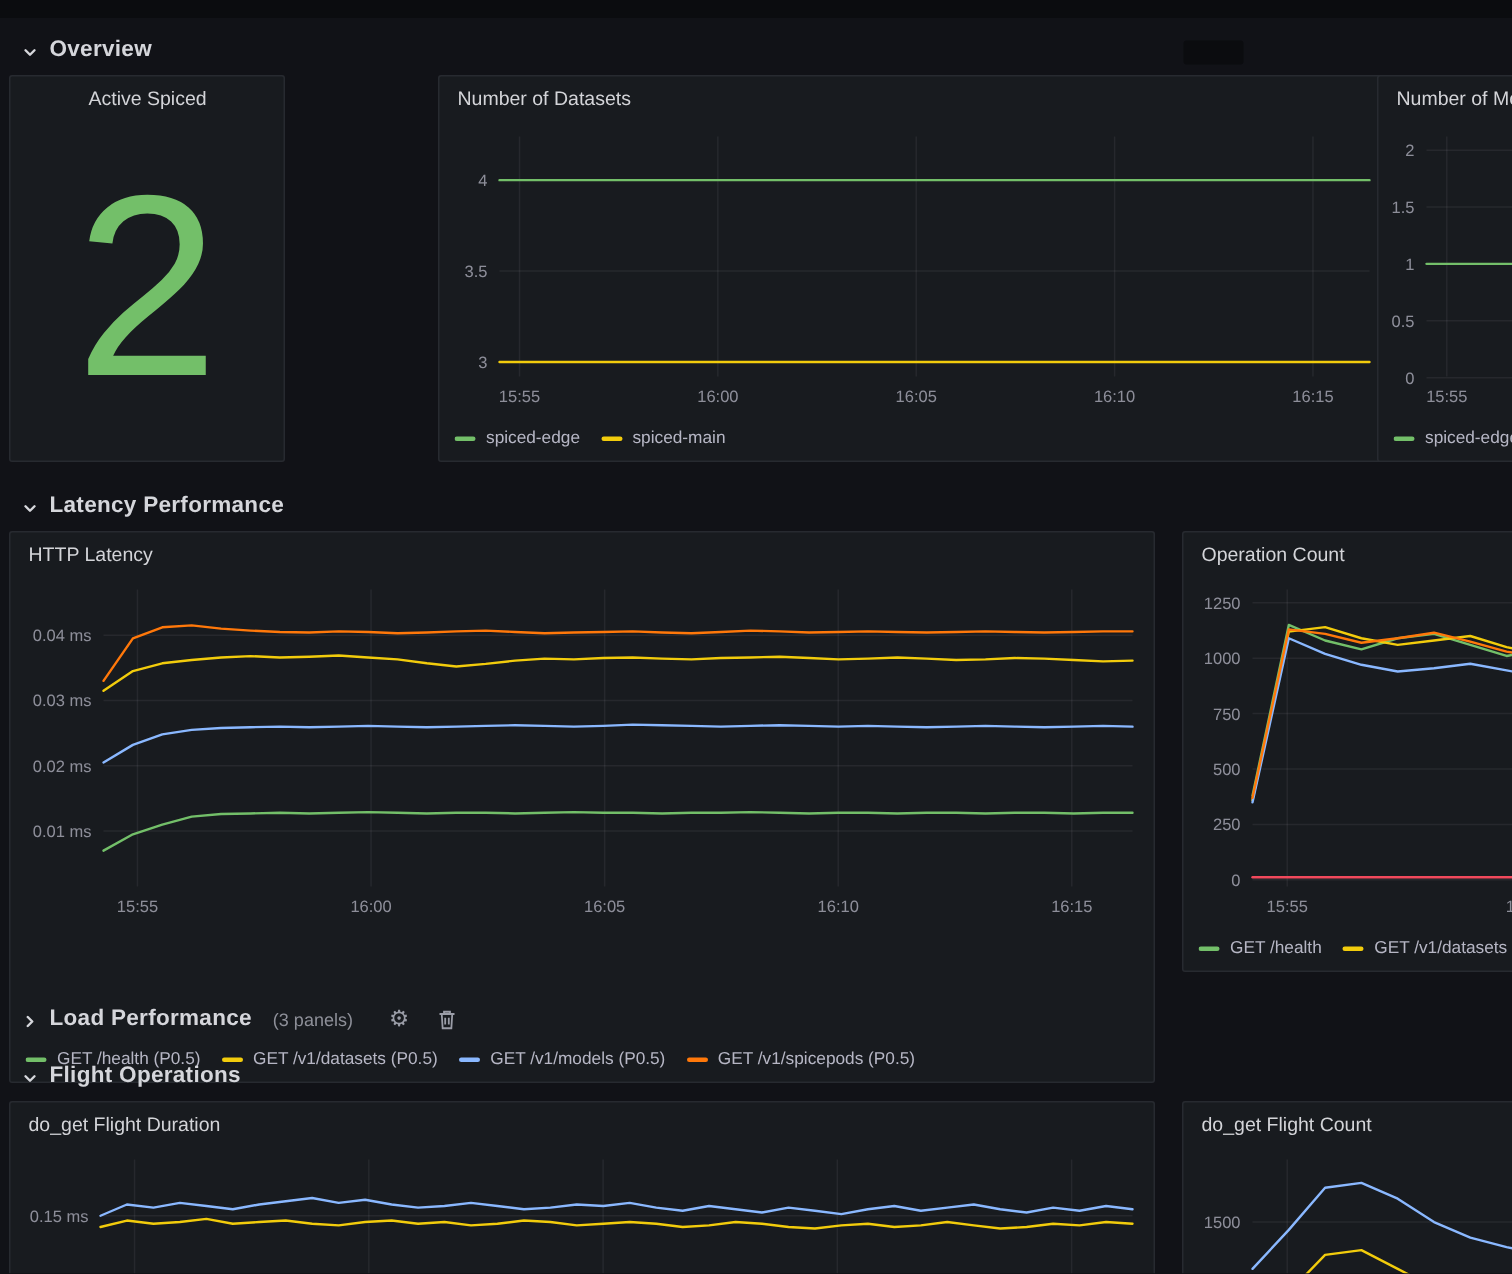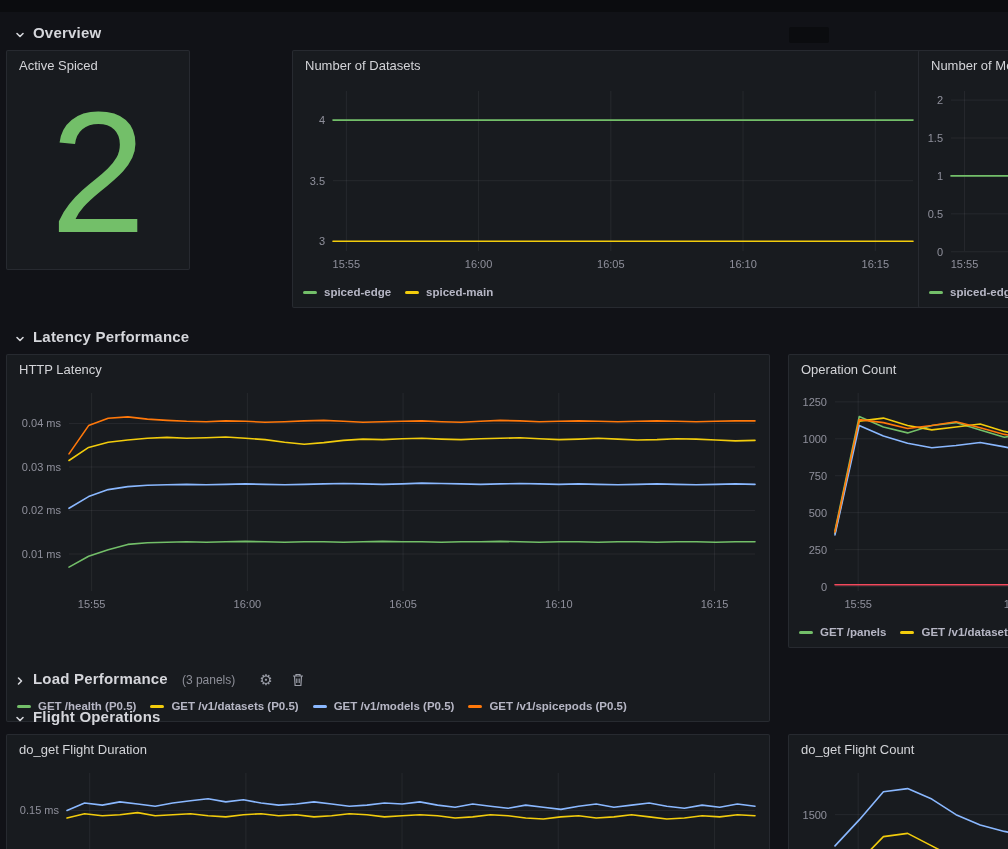--- a/index.html
+++ b/index.html
@@ -22,21 +22,21 @@
               display:flex; align-items:center; cursor:pointer; }
   .icon-btn.trash { margin-left:18px; }
 
   .panel { position:absolute; background:#181b1f;
            border:1px solid rgba(204,204,220,0.09); border-radius:2px; }
   .panel-title { height:28px; padding:7px 12px 0; font-size:13px; font-weight:500;
                  color:#d3d4d8; white-space:nowrap; overflow:hidden; cursor:pointer; }
 
   .chart { position:absolute; left:0; top:28px; right:0; bottom:30px; overflow:hidden; }
   .legend { position:absolute; left:10px; right:0; bottom:5px; height:20px;
-            display:flex; align-items:center; gap:14px; overflow:hidden; white-space:nowrap;font-weight:bold; }
+            display:flex; align-items:center; gap:14px; overflow:hidden; white-space:nowrap; }
   .legend-item { display:flex; align-items:center; gap:7px; font-size:11.5px;
                  color:rgba(204,204,220,0.88); cursor:pointer; flex:0 0 auto; }
   .swatch { width:14px; height:3px; border-radius:2px; display:inline-block; }
 
   .stat-value { position:absolute; left:0; right:0; top:24px; bottom:0;
                 display:flex; align-items:center; justify-content:center;
                 font-size:172px; font-weight:500; line-height:1; }
 </style>
 </head>
 <body>
@@ -48,21 +48,21 @@
 
   <div class="section-row" style="left:14px; top:15px;">
     <span class="chev">
       <svg width="12" height="12" viewBox="0 0 12 12">
           <path d="M3 4.5l3 3 3-3" stroke="#d5d6db" stroke-width="1.6" fill="none" stroke-linecap="round" stroke-linejoin="round"></path>
         </svg>
     </span>
     <span class="section-label">Overview</span>
   </div>
 
-  <div class="panel" style="left:6px; top:50px; width:184px; height:220px;">
+  <div class="panel" style="left:6px; top:50px; width:184px; height:258px;padding-left:40px;">
     <div class="panel-title">Active Spiced</div>
     <div class="stat-value" style="color: rgb(115, 191, 105);">2</div>
   </div>
 
   <div class="panel" style="left:264px; top:50px; width:636px; height:258px;margin-left:28px;">
     <div class="panel-title">Number of Datasets</div>
     <div class="chart"><svg width="634" height="198">
           <line x1="53.34" y1="12" x2="53.34" y2="172" stroke="rgba(204,204,220,0.08)" stroke-width="1"></line>
           <text x="53.34" y="189" text-anchor="middle" fill="rgba(204,204,220,0.65)" font-size="11" font-family="&quot;Liberation Sans&quot;, sans-serif">15:55</text>
           <line x1="185.58" y1="12" x2="185.58" y2="172" stroke="rgba(204,204,220,0.08)" stroke-width="1"></line>
@@ -209,21 +209,21 @@
           <text x="38" y="22.865671641791046" text-anchor="end" fill="rgba(204,204,220,0.65)" font-size="11" font-family="&quot;Liberation Sans&quot;, sans-serif">1250</text>
           <polyline points="46.0,147.4 70.2,33.6 94.4,44.0 118.6,49.9 142.8,42.5 167.0,39.6 191.2,46.9 215.4,54.3 239.7,49.9 263.9,45.5 288.1,48.4 312.3,52.9 336.5,57.3 360.7,54.3 384.9,51.4 409.1,48.4 433.3,52.9 457.5,56.5 481.7,54.3 505.9,50.6 530.1,47.7 554.3,44.7 578.6,48.4 602.8,52.9 627.0,55.8 651.2,57.3 675.4,55.1 699.6,55.8 723.8,54.3 748.0,55.8" fill="none" stroke="#73BF69" stroke-width="1.6" stroke-linejoin="round" stroke-linecap="round"></polyline>
           <polyline points="46.0,150.4 70.2,38.1 94.4,35.1 118.6,42.5 142.8,46.9 167.0,44.0 191.2,41.0 215.4,48.4 239.7,53.6 263.9,49.9 288.1,46.2 312.3,49.2 336.5,55.1 360.7,58.0 384.9,55.8 409.1,52.9 433.3,49.9 457.5,54.3 481.7,58.0 505.9,55.8 530.1,52.1 554.3,49.2 578.6,46.2 602.8,49.9 627.0,54.3 651.2,57.0 675.4,58.5 699.6,56.1 723.8,54.6 748.0,57.0" fill="none" stroke="#F2CC0C" stroke-width="1.6" stroke-linejoin="round" stroke-linecap="round"></polyline>
           <polyline points="46.0,151.9 70.2,42.5 94.4,52.9 118.6,60.2 142.8,64.7 167.0,62.5 191.2,59.5 215.4,63.9 239.7,68.4 263.9,65.4 288.1,63.2 312.3,64.7 336.5,67.6 360.7,69.8 384.9,67.9 409.1,65.0 433.3,66.4 457.5,68.8 481.7,67.3 505.9,65.0 530.1,63.5 554.3,62.0 578.6,65.0 602.8,67.3 627.0,68.8 651.2,70.3 675.4,67.9 699.6,68.8 723.8,67.6 748.0,69.4" fill="none" stroke="#8AB8FF" stroke-width="1.6" stroke-linejoin="round" stroke-linecap="round"></polyline>
           <polyline points="46.0,148.9 70.2,36.6 94.4,39.6 118.6,45.5 142.8,42.5 167.0,38.8 191.2,44.7 215.4,51.4 239.7,55.1 263.9,49.9 288.1,45.8 312.3,48.7 336.5,54.0 360.7,58.5 384.9,56.5 409.1,53.1 433.3,50.2 457.5,54.0 481.7,58.5 505.9,55.8 530.1,51.7 554.3,48.7 578.6,45.8 602.8,49.6 627.0,54.0 651.2,57.0 675.4,58.5 699.6,55.8 723.8,57.0 748.0,56.5" fill="none" stroke="#FF780A" stroke-width="1.6" stroke-linejoin="round" stroke-linecap="round"></polyline>
           <polyline points="46.0,201.8 748.0,201.8" fill="none" stroke="#F2495C" stroke-width="1.6" stroke-linejoin="round" stroke-linecap="round"></polyline>
         </svg></div>
     <div class="legend">
         <span class="legend-item">
           <span class="swatch" style="background: rgb(115, 191, 105);"></span>
-          <span>GET /panels</span>
+          <span>GET /health</span>
         </span>
         <span class="legend-item">
           <span class="swatch" style="background: rgb(242, 204, 12);"></span>
           <span>GET /v1/datasets</span>
         </span>
       </div>
   </div>
 
   <div class="section-row" style="left:14px; top:661px;">
     <span class="chev">

